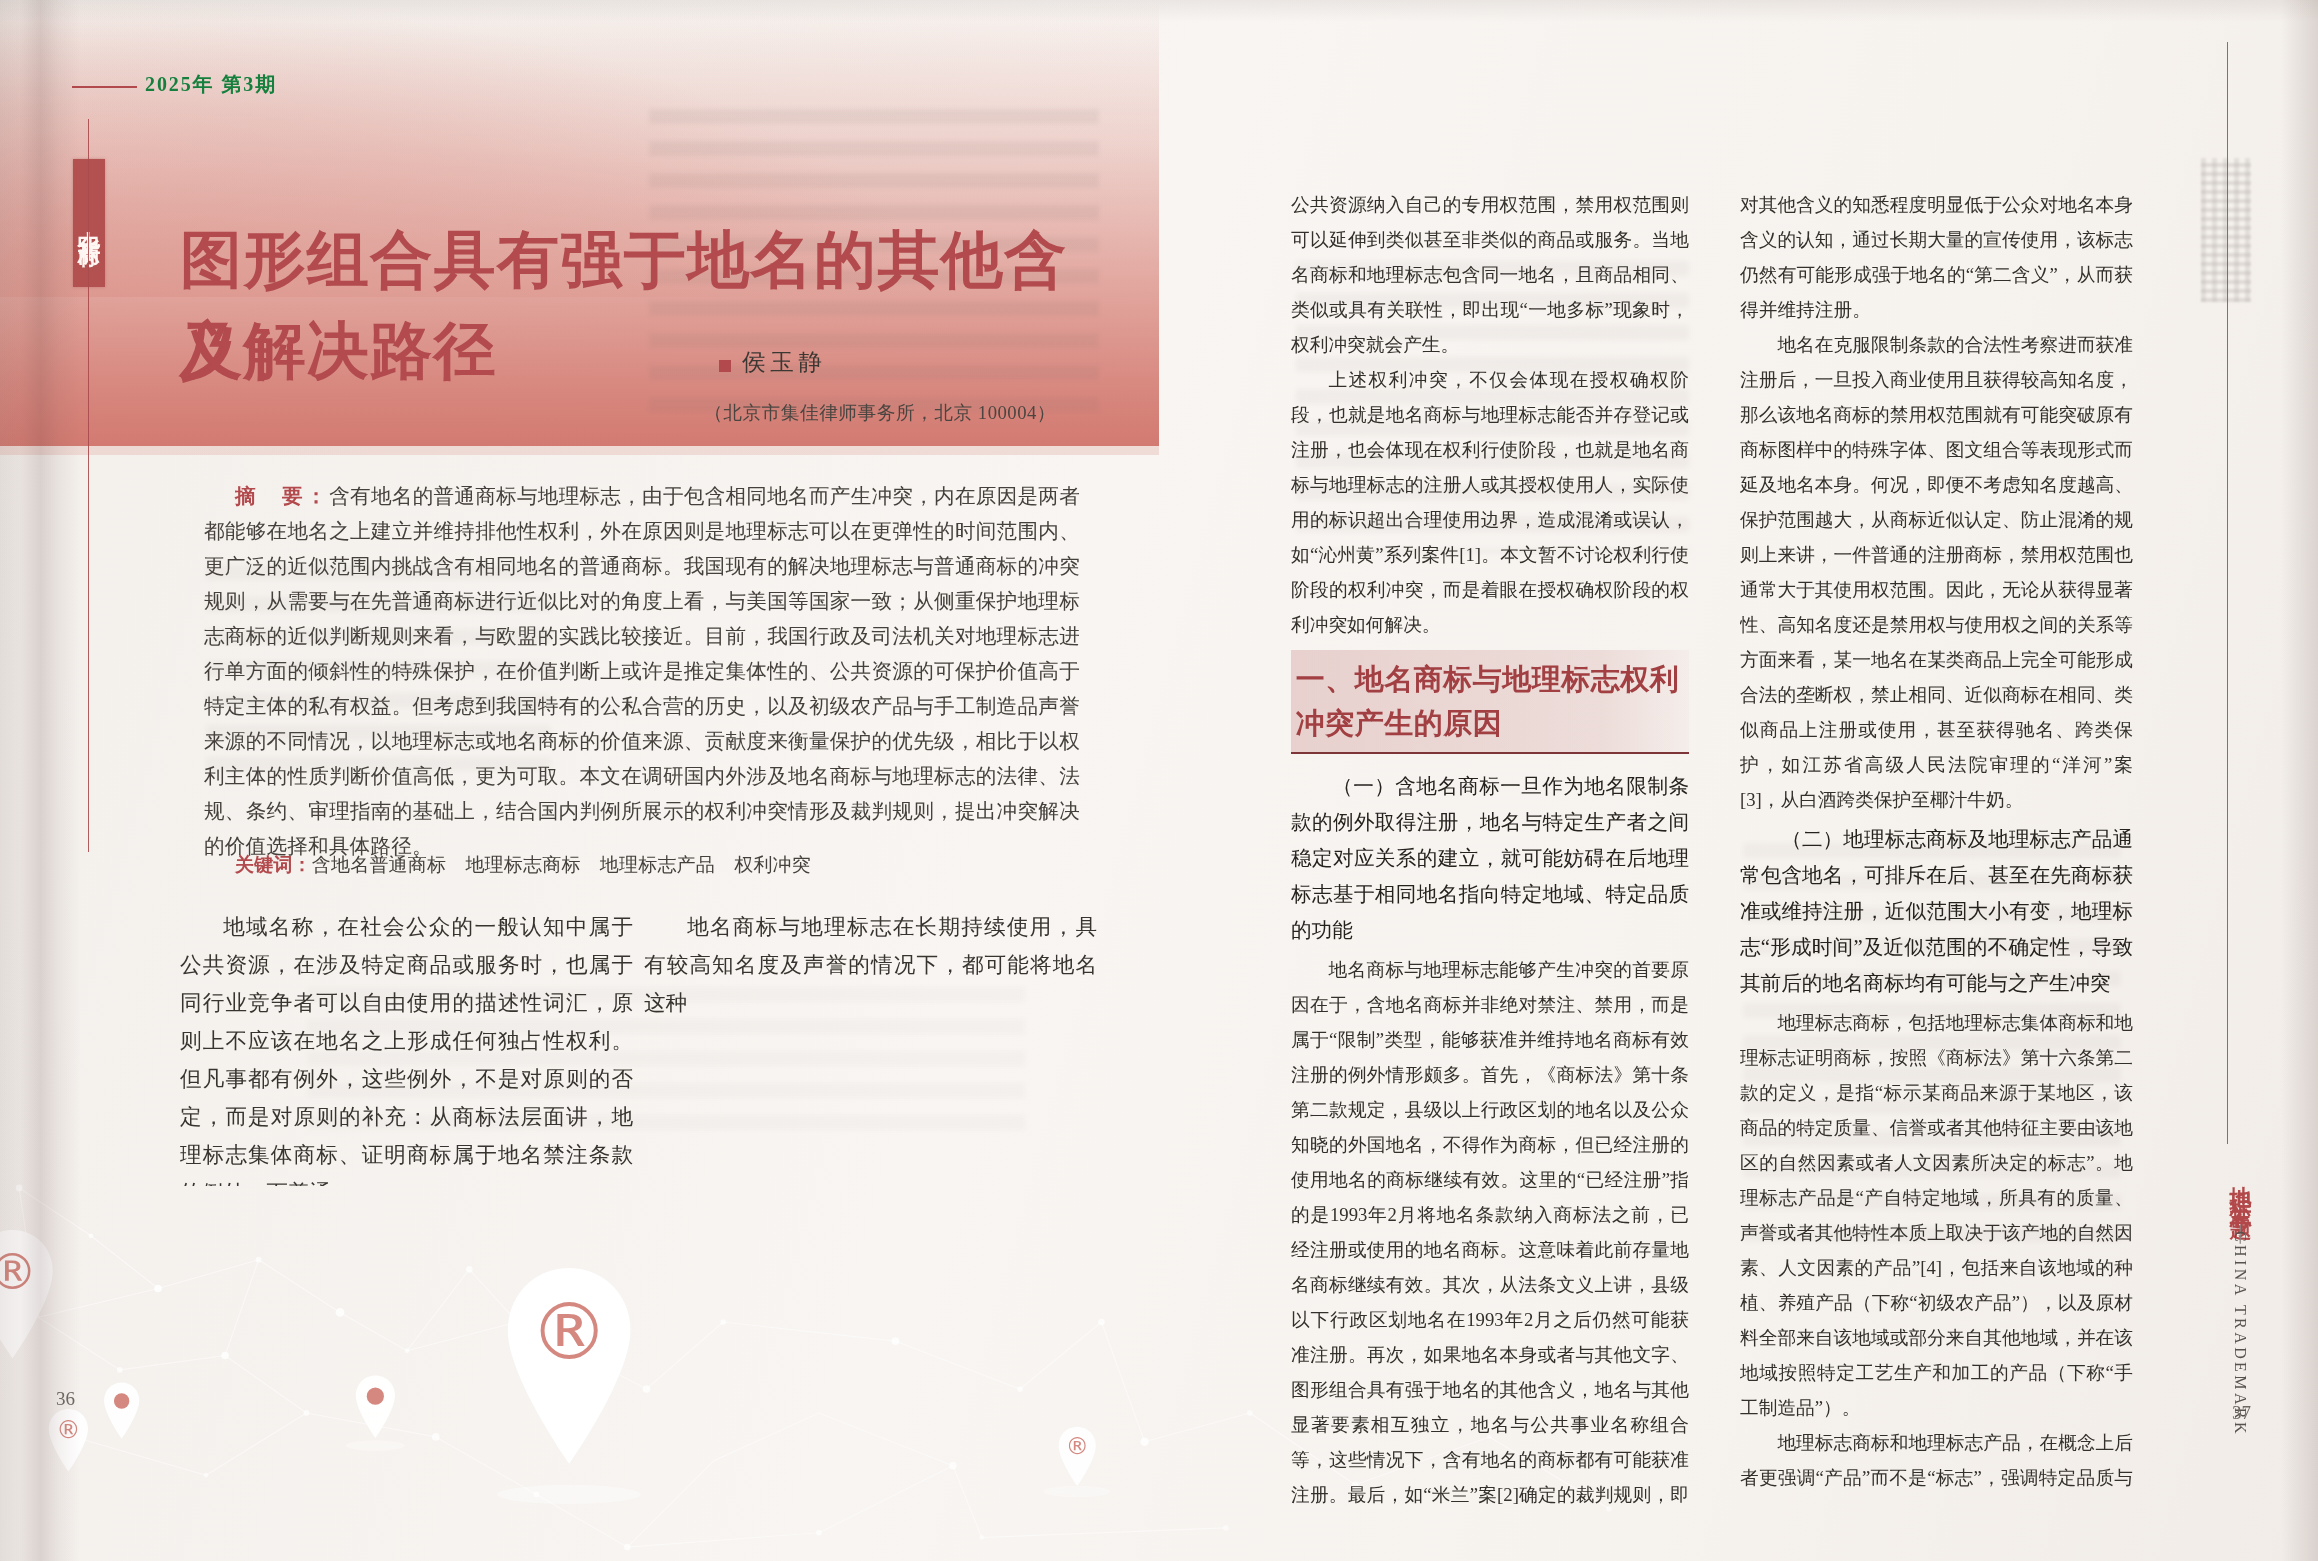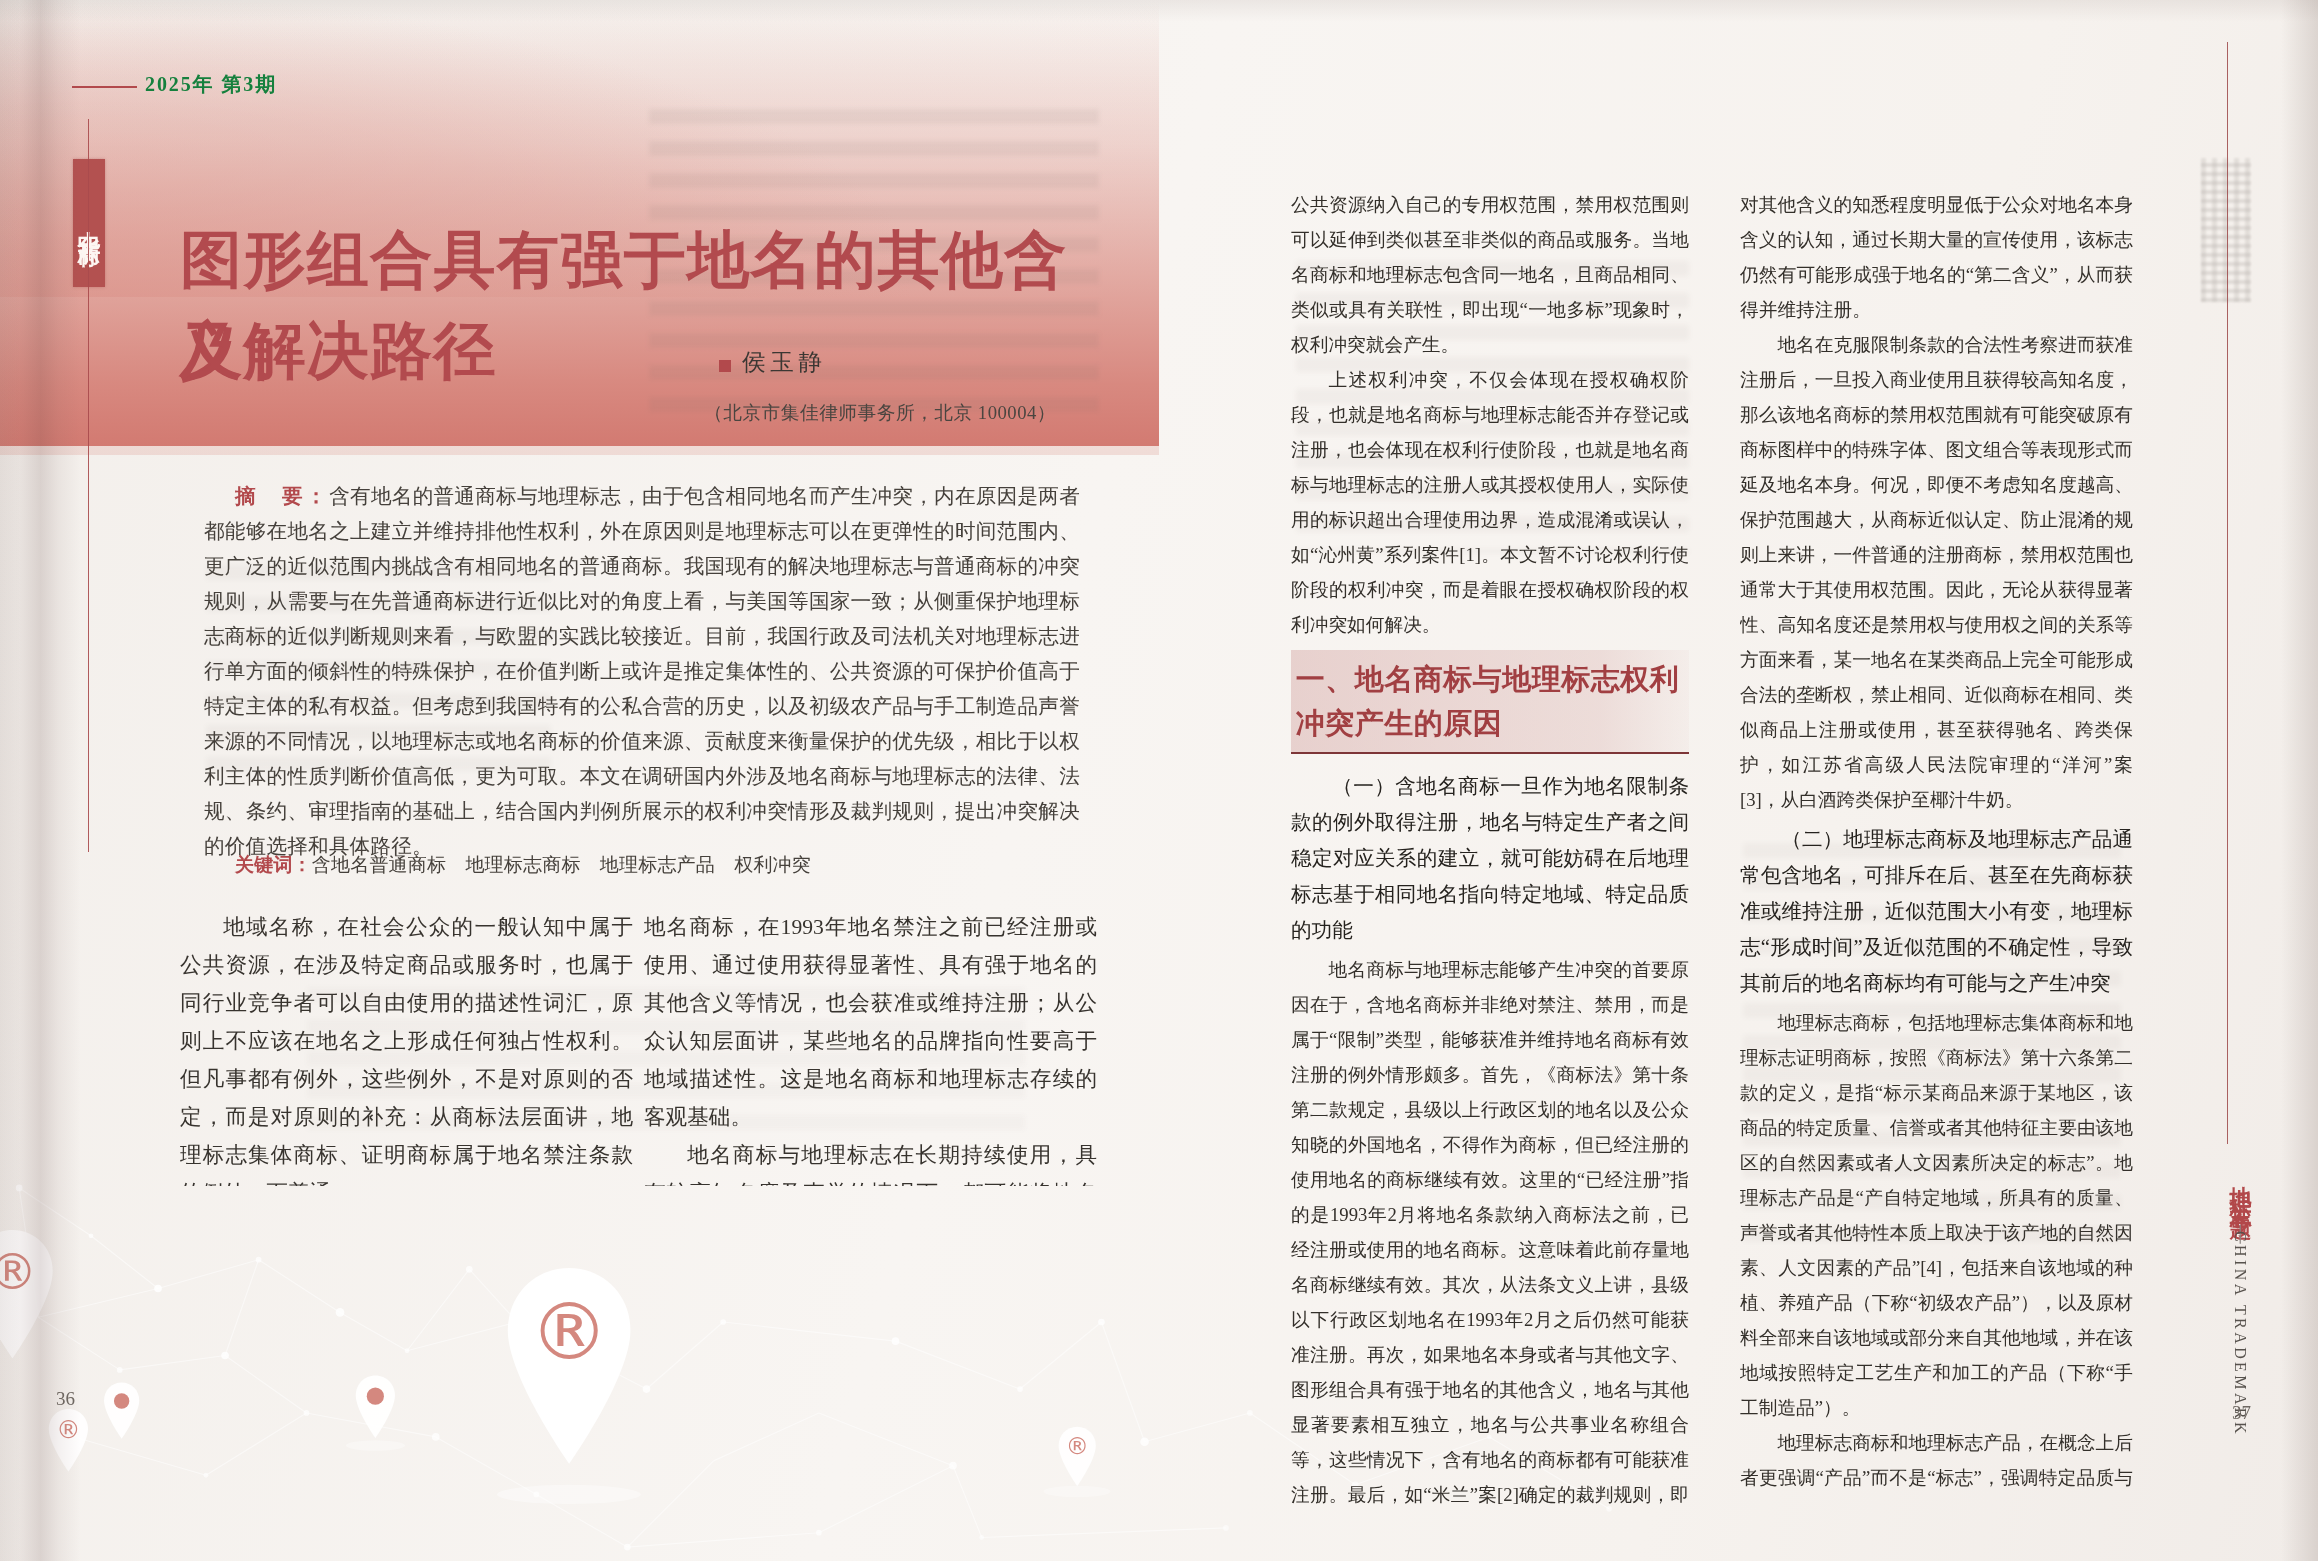--- a/index.html
+++ b/index.html
@@ -208,21 +208,20 @@
   <span class="lab">摘　要：</span><span>含有地名的普通商标与地理标志，由于包含相同地名而产生冲突，内在原因是两者都能够在地名之上建立并维持排他性权利，外在原因则是地理标志可以在更弹性的时间范围内、更广泛的近似范围内挑战含有相同地名的普通商标。我国现有的解决地理标志与普通商标的冲突规则，从需要与在先普通商标进行近似比对的角度上看，与美国等国家一致；从侧重保护地理标志商标的近似判断规则来看，与欧盟的实践比较接近。目前，我国行政及司法机关对地理标志进行单方面的倾斜性的特殊保护，在价值判断上或许是推定集体性的、公共资源的可保护价值高于特定主体的私有权益。但考虑到我国特有的公私合营的历史，以及初级农产品与手工制造品声誉来源的不同情况，以地理标志或地名商标的价值来源、贡献度来衡量保护的优先级，相比于以权利主体的性质判断价值高低，更为可取。本文在调研国内外涉及地名商标与地理标志的法律、法规、条约、审理指南的基础上，结合国内判例所展示的权利冲突情形及裁判规则，提出冲突解决的价值选择和具体路径。</span>
 </div>
 <div class="abs keywords">
   <span class="lab">关键词：</span><span>含地名普通商标　地理标志商标　地理标志产品　权利冲突</span>
 </div>
 
 <div class="abs col p36col c1">
   <p class="ind">地域名称，在社会公众的一般认知中属于公共资源，在涉及特定商品或服务时，也属于同行业竞争者可以自由使用的描述性词汇，原则上不应该在地名之上形成任何独占性权利。但凡事都有例外，这些例外，不是对原则的否定，而是对原则的补充：从商标法层面讲，地理标志集体商标、证明商标属于地名禁注条款的例外，而普通</p>
 </div>
 <div class="abs col p36col c2">
-  <p>地名商标，在1993年地名禁注之前已经注册或使用、通过使用获得显著性、具有强于地名的其他含义等情况，也会获准或维持注册；从公众认知层面讲，某些地名的品牌指向性要高于地域描述性。这是地名商标和地理标志存续的客观基础。</p>
   <p class="ind">地名商标与地理标志在长期持续使用，具有较高知名度及声誉的情况下，都可能将地名这种</p>
 </div>
 
 <div class="abs pagenum n36">36</div>
 
 <div class="abs col p37col c1">
   <p>公共资源纳入自己的专用权范围，禁用权范围则可以延伸到类似甚至非类似的商品或服务。当地名商标和地理标志包含同一地名，且商品相同、类似或具有关联性，即出现“一地多标”现象时，权利冲突就会产生。</p>
   <p class="ind">上述权利冲突，不仅会体现在授权确权阶段，也就是地名商标与地理标志能否并存登记或注册，也会体现在权利行使阶段，也就是地名商标与地理标志的注册人或其授权使用人，实际使用的标识超出合理使用边界，造成混淆或误认，如“沁州黄”系列案件[1]。本文暂不讨论权利行使阶段的权利冲突，而是着眼在授权确权阶段的权利冲突如何解决。</p>
   <div class="section-band">
     <p>一、地名商标与地理标志权利冲突产生的原因</p>

